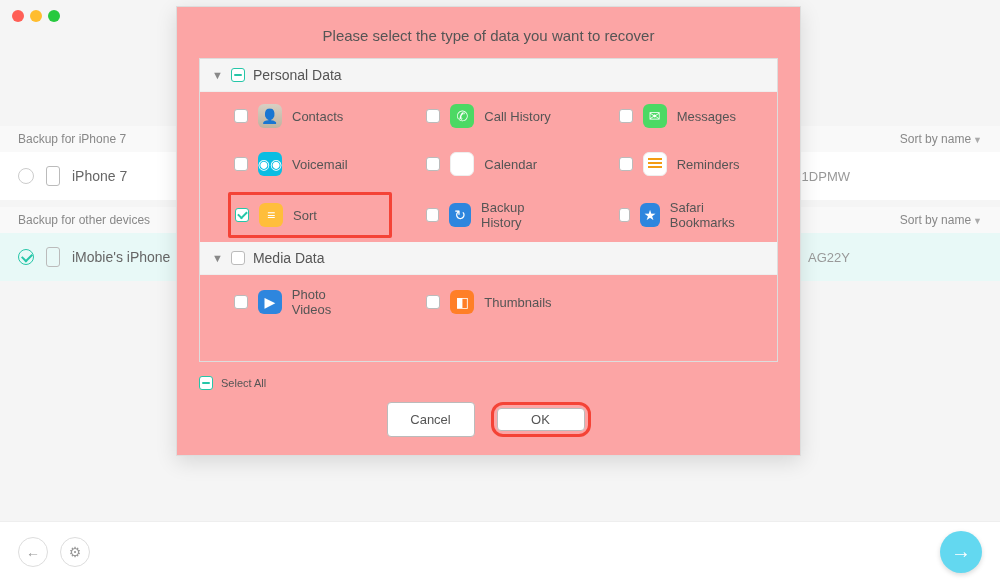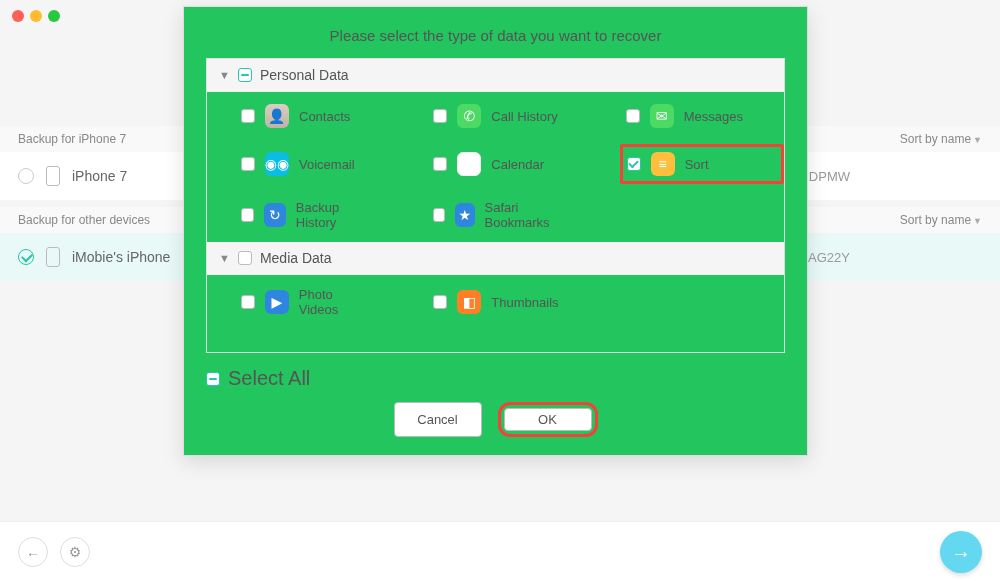--- a/index.html
+++ b/index.html
@@ -21,38 +21,38 @@
 .bg-phone { width: 14px; height: 20px; border: 1.5px solid #bbb; border-radius: 3px; display: inline-block; }
 .bg-serial { position: absolute; right: 150px; top: 50%; transform: translateY(-50%); color: #999; font-size: 13px; }
 .sort-arrow { font-size: 9px; color: #aaa; margin-left: 2px; }
 
 .footer-bar { position: absolute; left: 0; right: 0; bottom: 0; height: 60px; background: #fff; display: flex; align-items: center; justify-content: space-between; padding: 0 18px; border-top: 1px solid #eee; }
 .footer-left { display: flex; gap: 12px; }
 .circ-btn { width: 30px; height: 30px; border: 1px solid #ddd; border-radius: 50%; display: flex; align-items: center; justify-content: center; font-size: 14px; color: #999; background: #fff; }
 .gear-icon { display: inline-block; }
 .fab { width: 42px; height: 42px; border-radius: 50%; background: #63d8f0; display: flex; align-items: center; justify-content: center; color: #fff; font-size: 20px; box-shadow: 0 2px 5px rgba(0,0,0,0.15); }
 
-.modal { position: absolute; top: 6px; left: 183px; width: 625px; height: 450px; background: #22c55e; border: 1px solid #ddd; box-shadow: 0 6px 20px rgba(0,0,0,0.12); display: flex; flex-direction: column; }
+.modal { position: absolute; top: 6px; left: 176px; width: 625px; height: 450px; background: #fca5a5; border: 1px solid #ddd; box-shadow: 0 6px 20px rgba(0,0,0,0.12); display: flex; flex-direction: column; }
 .modal-title { text-align: center; font-size: 15px; color: #555; padding: 20px 0 14px; }
 .scroll-area { border: 1px solid #ddd; margin: 0 22px; flex: 1; overflow: hidden; }
 
 .group-header { display: flex; align-items: center; gap: 8px; padding: 8px 12px; background: #f5f5f5; border-bottom: 1px solid #eee; font-size: 14px; color: #555; }
 .disclosure { font-size: 11px; color: #888; transform: rotate(0deg); }
 .chk { width: 14px; height: 14px; border: 1px solid #bbb; border-radius: 3px; background: #fff; display: inline-flex; align-items: center; justify-content: center; }
 .chk.partial { border-color: #26c6a8; }
 .chk.partial::after { content: ""; width: 8px; height: 2px; background: #26c6a8; border-radius: 1px; }
 .chk.checked { border-color: #26c6a8; background: #fff; }
 .chk.checked::after { content: ""; width: 7px; height: 4px; border-left: 2px solid #26c6a8; border-bottom: 2px solid #26c6a8; transform: rotate(-45deg); margin-top: -2px; }
 
 .item-grid { display: grid; grid-template-columns: repeat(3, 1fr); gap: 0; }
 .item { display: flex; align-items: center; gap: 10px; padding: 12px 24px 12px 34px; font-size: 13px; color: #555; }
 .item .ico { width: 24px; height: 24px; border-radius: 6px; display: flex; align-items: center; justify-content: center; font-size: 14px; color: #fff; }
 .highlight { border: 3px solid #f44336; border-radius: 2px; padding: 4px 6px 4px 4px !important; margin: 4px 0 4px 28px; }
 
-.modal-bottom { padding: 14px 22px 6px; display: flex; align-items: center; gap: 8px; font-size: 20px; color: #555; }
+.modal-bottom { padding: 14px 22px 6px; display: flex; align-items: center; gap: 8px; font-size: 11px; color: #555; }
 .modal-buttons { text-align: center; padding: 6px 0 18px; display: flex; justify-content: center; gap: 16px; }
 .btn { width: 88px; padding: 3px 0; font-size: 13px; border: 1px solid #bbb; border-radius: 4px; background: #fff; color: #555; }
 .btn-highlight-wrap { border: 3px solid #f44336; padding: 3px; border-radius: 12px; }
 
 
 .i-contacts { background: linear-gradient(#d8cfc3,#bfb3a0); }
 .i-call { background: #4cd964; }
 .i-msg { background: #4cd964; }
 .i-vm { background: #0abde3; }
 .i-cal { background: #fff; border: 1px solid #eee; color: #e74c3c; }
@@ -142,20 +142,27 @@
       <div class="item">
           <span class="chk"></span>
           <span class="ico i-vm">◉◉</span>
           <span>Voicemail</span>
         </div>
       <div class="item">
           <span class="chk"></span>
           <span class="ico i-cal">3</span>
           <span>Calendar</span>
         </div>
+      <div class="item">
+          <span class="chk"></span>
+          <span class="ico i-rem">
+            <span class="rem-lines"></span>
+          </span>
+          <span>Reminders</span>
+        </div>
       <div class="item highlight">
           <span class="chk checked"></span>
           <span class="ico i-notes">≡</span>
           <span>Sort</span>
         </div>
       <div class="item">
           <span class="chk"></span>
           <span class="ico i-safari">↻</span>
           <span>Backup History</span>
         </div>

